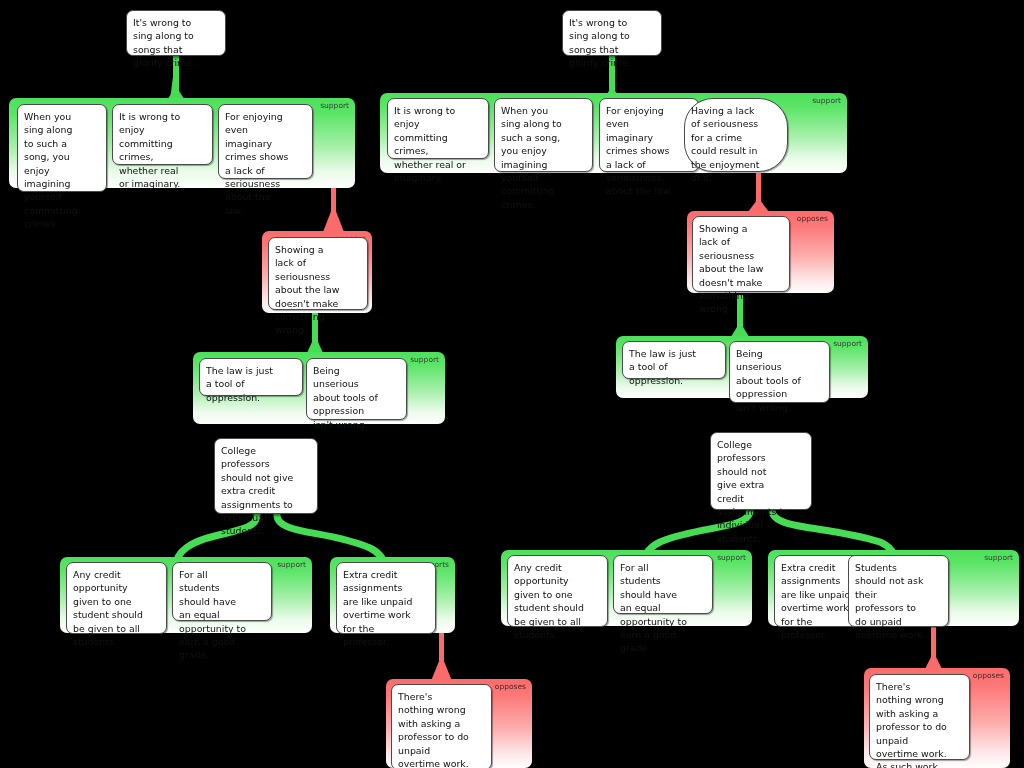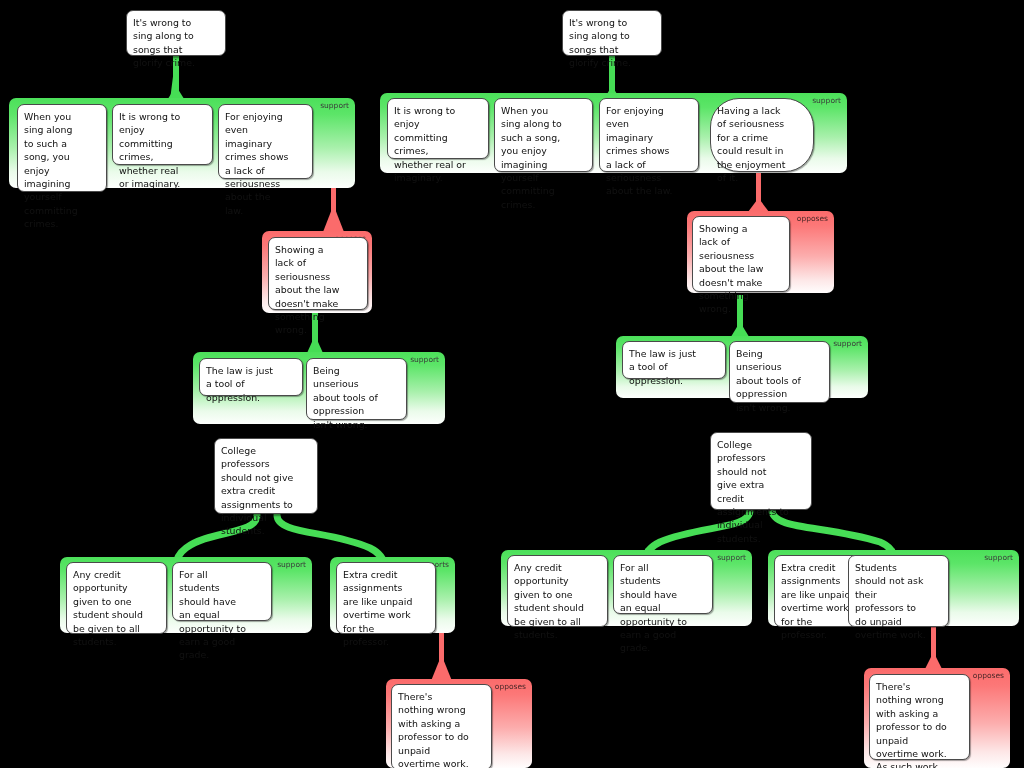--- a/index.html
+++ b/index.html
@@ -198,21 +198,21 @@
   </div>
   <div class="claim" style="left:387px;top:98px;width:102px;height:61px;">
     <span>It is wrong to enjoy committing crimes, whether real or imaginary.</span>
   </div>
   <div class="claim" style="left:494px;top:98px;width:99px;height:74px;">
     <span>When you sing along to such a song, you enjoy imagining yourself committing crimes.</span>
   </div>
   <div class="claim" style="left:599px;top:98px;width:100px;height:74px;">
     <span>For enjoying even imaginary crimes shows a lack of seriousness about the law.</span>
   </div>
-  <div class="claim" style="left:710px;top:98px;width:104px;height:74px;border-radius:29px;">
+  <div class="claim" style="left:684px;top:98px;width:104px;height:74px;border-radius:29px;">
     <span>Having a lack of seriousness for a crime could result in the enjoyment of it.</span>
   </div>
 
   <div class="group opposes" style="left:687px;top:211px;width:147px;height:82px;">
     <span class="group-label">opposes</span>
   </div>
   <div class="claim" style="left:692px;top:216px;width:98px;height:76px;">
     <span>Showing a lack of seriousness about the law doesn't make something wrong.</span>
   </div>
 

